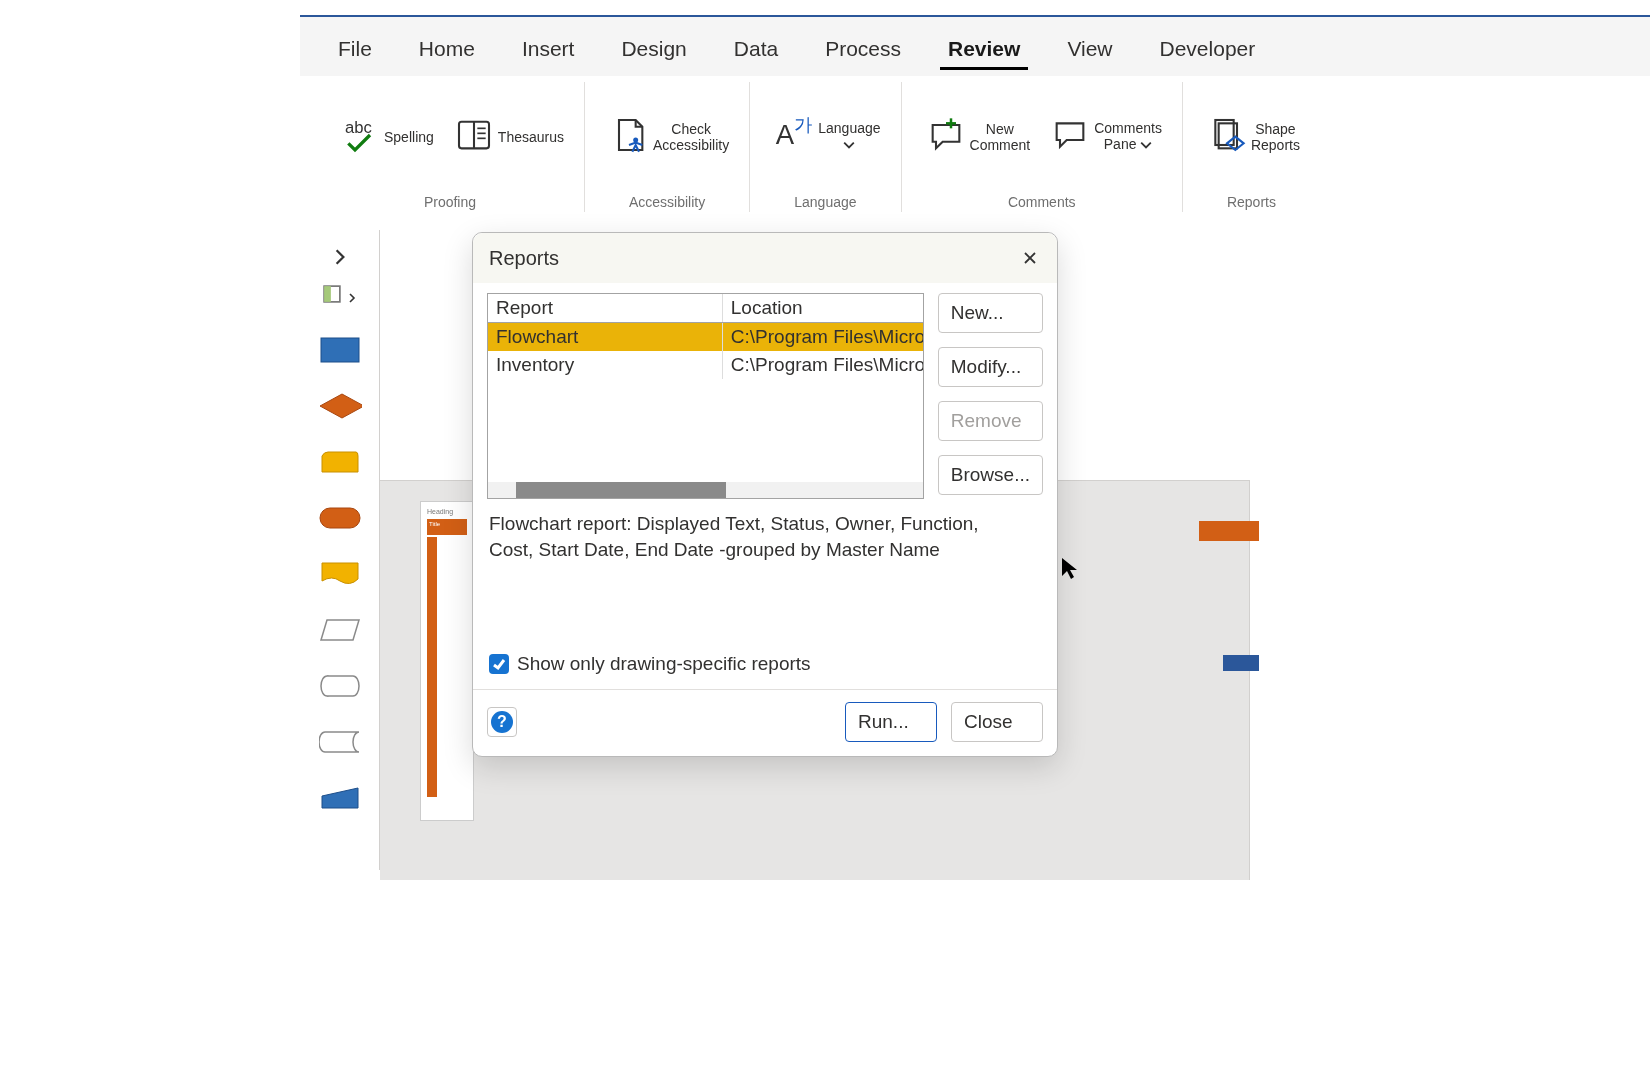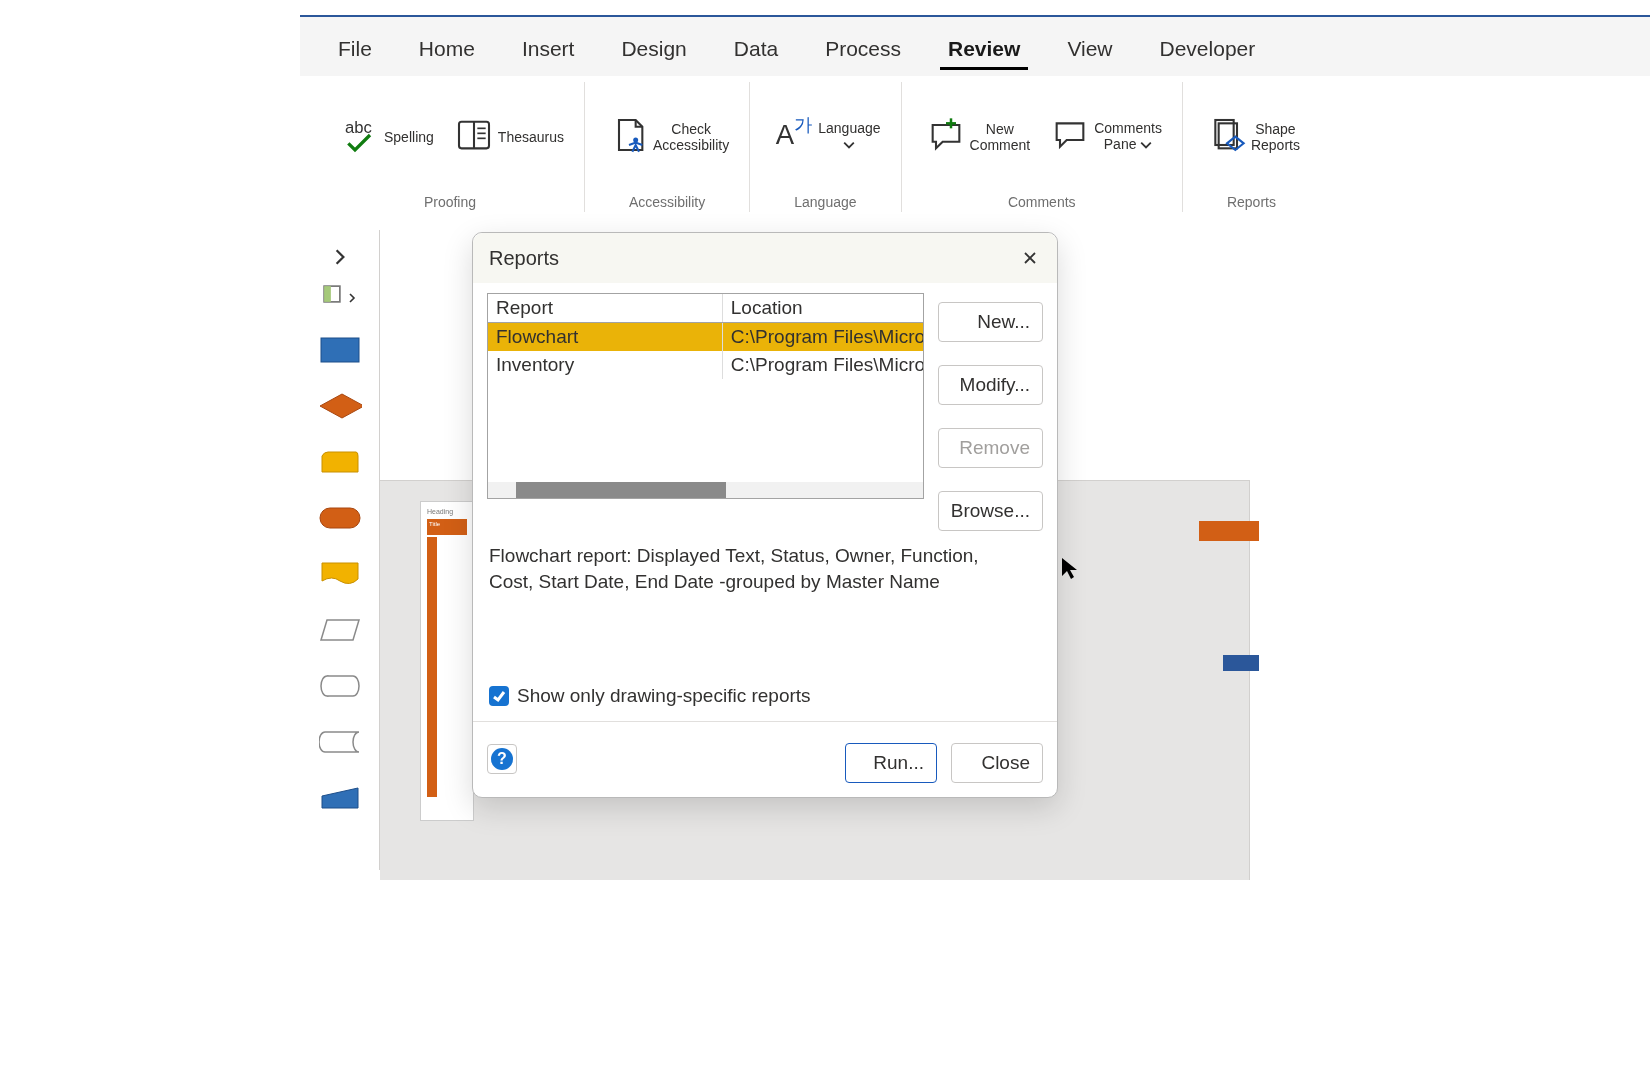--- a/index.html
+++ b/index.html
@@ -258,23 +258,22 @@
     flex-direction: column;
     gap: 14px;
   }
   .btn {
     border: 1px solid #c8c6c4;
     background: #fff;
     border-radius: 4px;
     padding: 8px 12px;
     min-width: 92px;
     font-size: 19px;
-    text-align: right;
+    text-align: left;
     cursor: pointer;
-    margin-top: 9px;
   }
   .btn.disabled { color: #a19f9d; cursor: default; }
   .desc-section {
     padding: 2px 16px 4px 16px;
     font-size: 19px;
   }
   .desc-label {
     color: #3b3a39;
     padding: 2px 0;
     border-bottom: 1px solid #d2d0ce;

